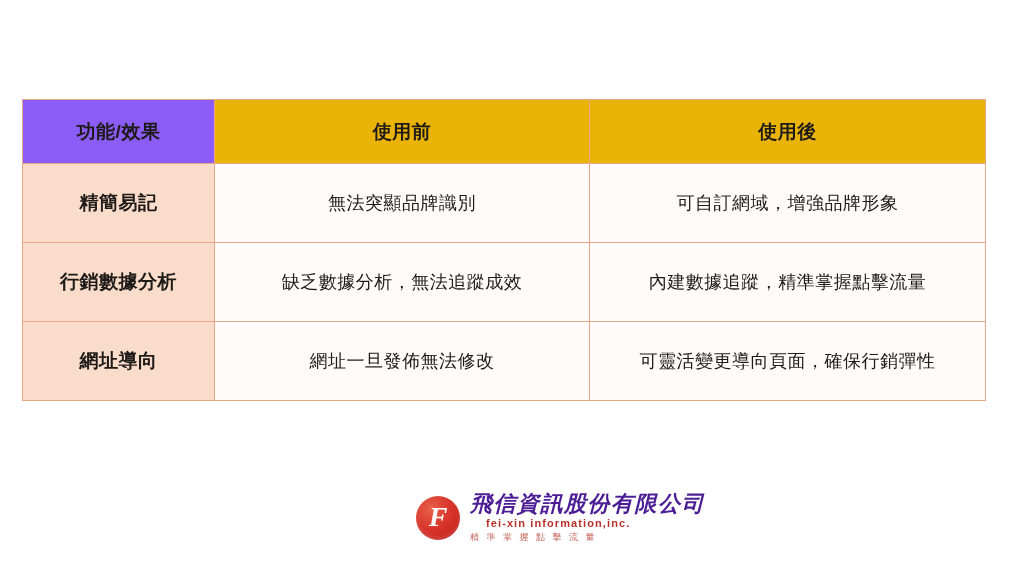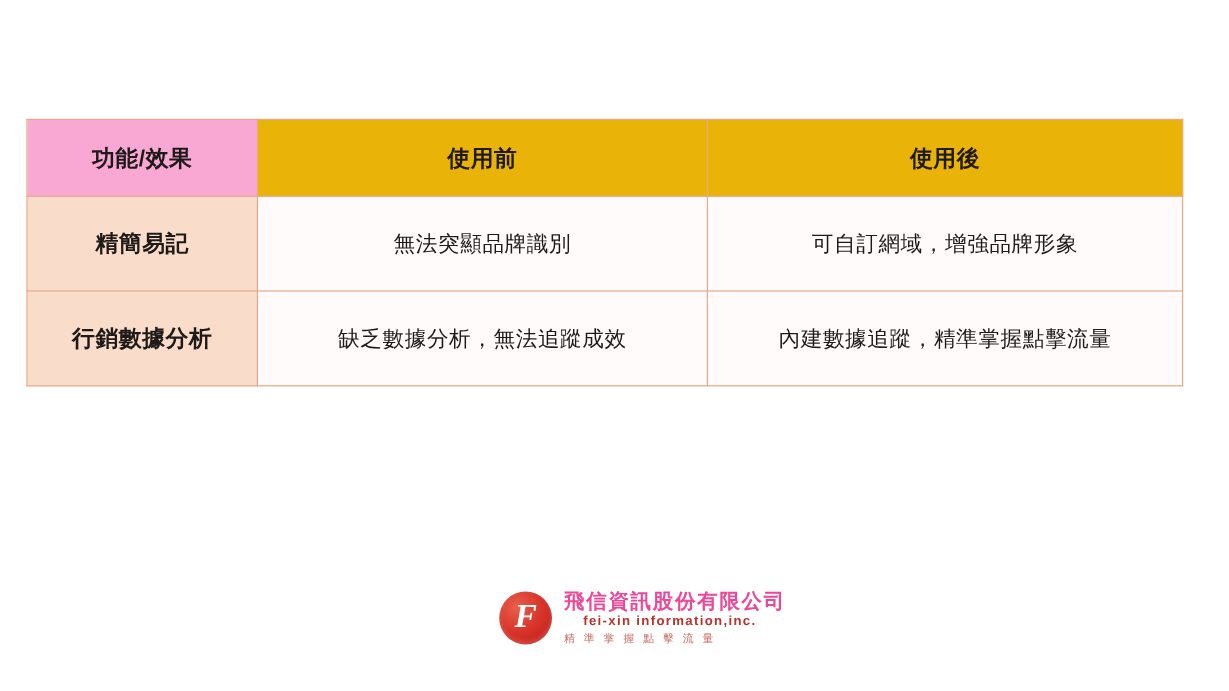--- a/index.html
+++ b/index.html
@@ -49,21 +49,21 @@
   }
 
   
   table.compare thead th {
     background: #eab308;
     height: 61px;
     font-size: 19px;
     font-weight: bold;
   }
   table.compare thead th.head-feature {
-    background: #f9a8d4;
+    background: #8b5cf6;
   }
 
   
   table.compare tbody td {
     height: 76px;
     font-size: 18px;
     font-weight: normal;
     background: #fefbfa;
   }
 
@@ -105,25 +105,26 @@
     line-height: 1;
   }
 
   .logo-text {
     display: flex;
     flex-direction: column;
     justify-content: center;
     line-height: 1;
   }
   .logo-cn {
-    font-size: 17px;
+    font-size: 22px;
     font-weight: bold;
-    color: #ec4899;
+    color: #4c1d95;
     letter-spacing: 1.5px;
     white-space: nowrap;
+    font-style: italic;
   }
   .logo-en {
     margin-top: 3px;
     font-size: 11px;
     font-weight: bold;
     color: #b8322b;
     letter-spacing: 1.1px;
     white-space: nowrap;
     margin-left: 16px;
   }
@@ -158,20 +159,25 @@
         <tr>
           <td class="feature-cell">精簡易記</td>
           <td>無法突顯品牌識別</td>
           <td>可自訂網域，增強品牌形象</td>
         </tr>
         <tr>
           <td class="feature-cell">行銷數據分析</td>
           <td>缺乏數據分析，無法追蹤成效</td>
           <td>內建數據追蹤，精準掌握點擊流量</td>
         </tr>
+        <tr>
+          <td class="feature-cell">網址導向</td>
+          <td>網址一旦發佈無法修改</td>
+          <td>可靈活變更導向頁面，確保行銷彈性</td>
+        </tr>
       </tbody>
     </table>
   </div>
 
   <div class="logo-block">
     <div class="logo-mark">
       <div class="f-glyph">F</div>
     </div>
     <div class="logo-text">
       <div class="logo-cn">飛信資訊股份有限公司</div>

